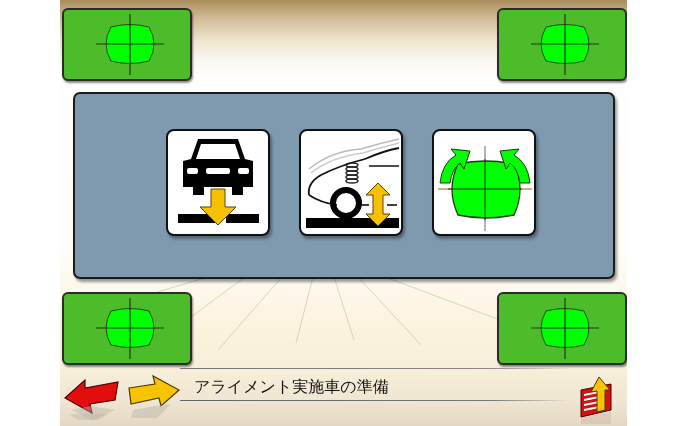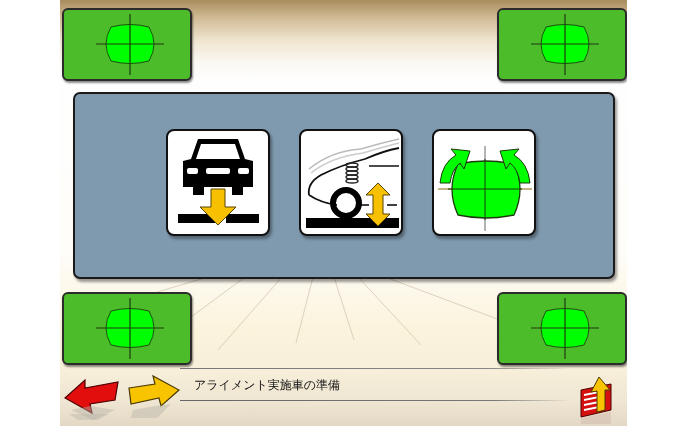--- a/index.html
+++ b/index.html
@@ -37,21 +37,21 @@
   }
   .status-bar .line-top {
     position:absolute; left:0; top:0; width:390px; height:1px;
     background:linear-gradient(to right, #777 0%, #888 80%, rgba(136,136,136,0) 100%);
   }
   .status-bar .line-bottom {
     position:absolute; left:0; bottom:0; width:390px; height:1px;
     background:linear-gradient(to right, #666 0%, #777 80%, rgba(119,119,119,0) 100%);
   }
   .status-text {
-    position:absolute; left:14px; top:9px; font-size:12px; color:#111;
+    position:absolute; left:14px; top:9px; font-size:16px; color:#111;
     font-family:"DejaVu Sans", sans-serif; letter-spacing:0px; white-space:nowrap;
   }
 </style>
 </head>
 <body>
 
 <div class="stage">
 
   <svg class="rays" width="567" height="426" viewBox="0 0 567 426">
     <g stroke="#c9bda6" stroke-width="0.8" fill="none" opacity="0.8">

